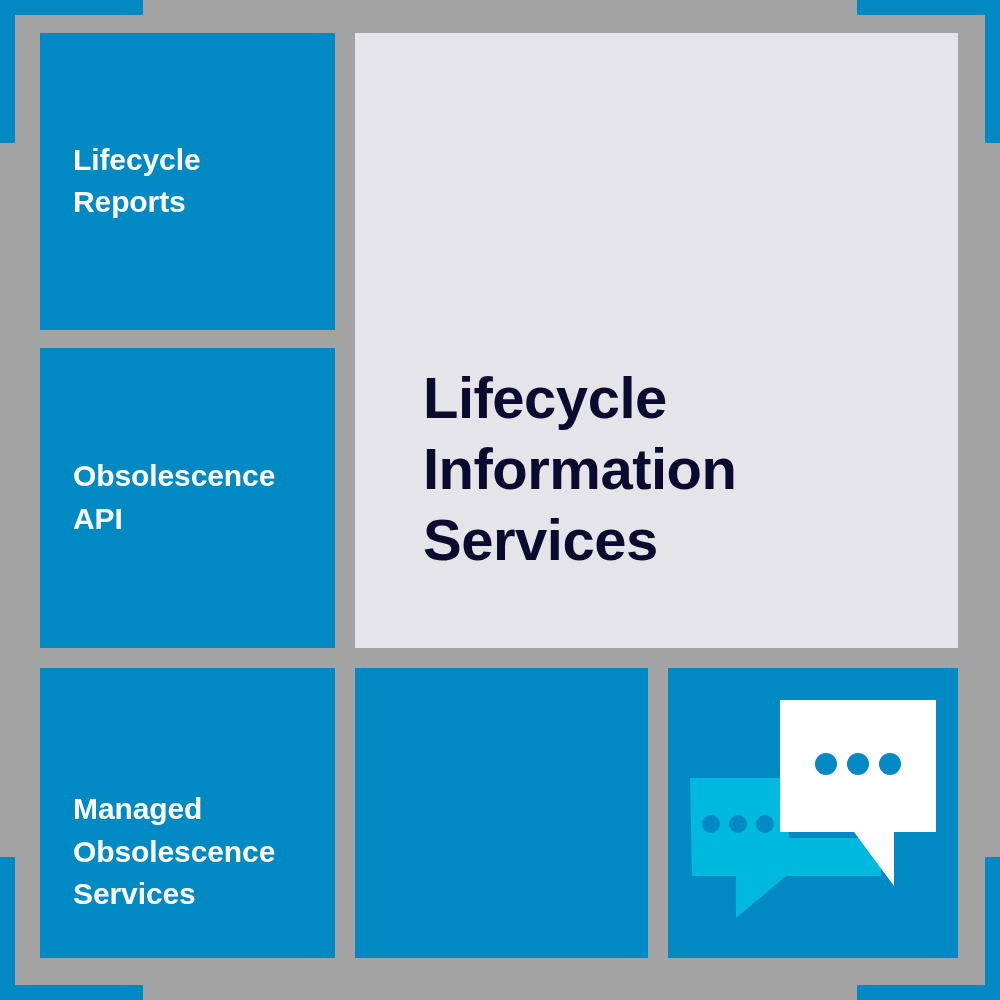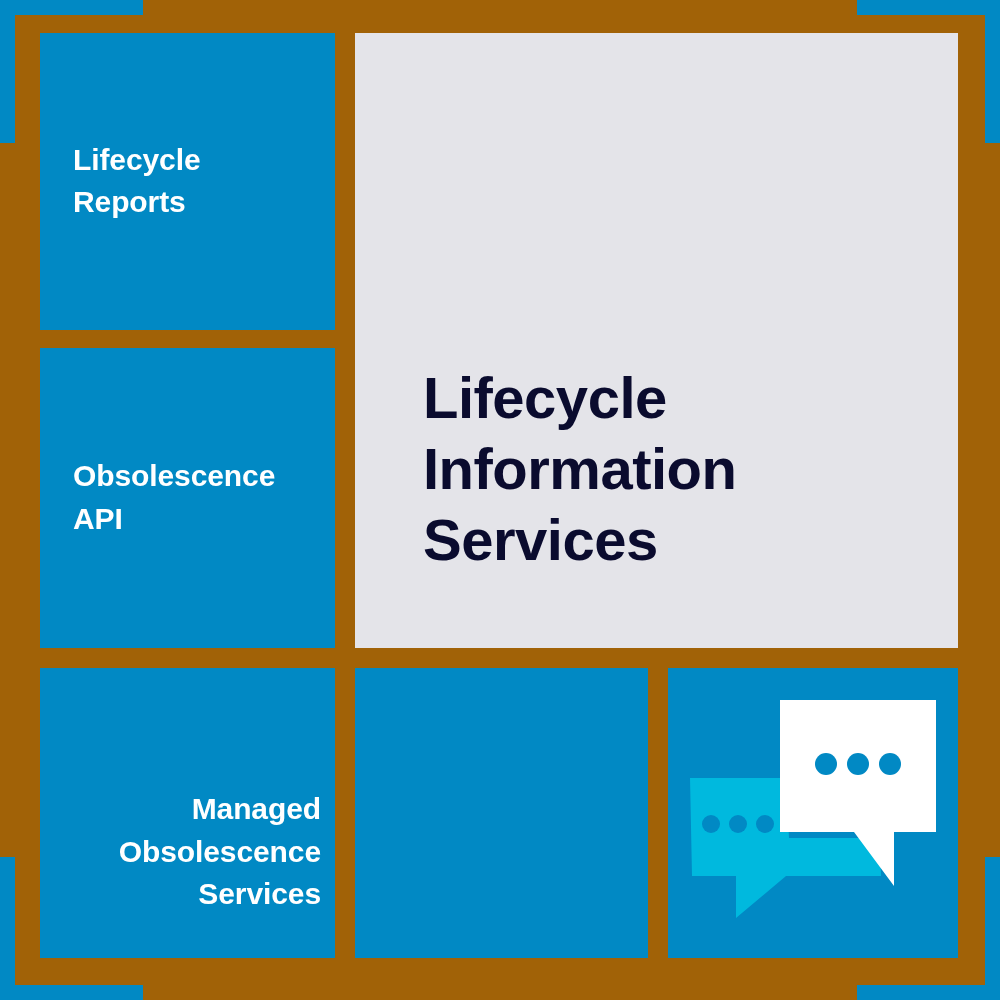--- a/index.html
+++ b/index.html
@@ -8,21 +8,21 @@
     padding: 0;
     background: #000000;
   }
   body {
     font-family: "Liberation Sans", "DejaVu Sans", sans-serif;
   }
   #stage {
     position: relative;
     width: 1000px;
     height: 1000px;
-    background: #a16207;
+    background: #a3a3a3;
     overflow: hidden;
   }
 
   
   .bracket-bar {
     position: absolute;
     background: #0189C4;
   }
 
   
@@ -106,21 +106,21 @@
   <div class="tile" style="left:40px; top:33px; width:295px; height:297px;">
     <div class="tile-label label-mid">Lifecycle
 Reports</div>
   </div>
 
   <div class="tile" style="left:40px; top:348px; width:295px; height:300px;">
     <div class="tile-label label-mid">Obsolescence
 API</div>
   </div>
 
-  <div class="tile" style="left:40px; top:668px; width:295px; height:290px;text-align:right;">
+  <div class="tile" style="left:40px; top:668px; width:295px; height:290px;">
     <div class="tile-label" style="top:120px;">Managed
 Obsolescence
 Services</div>
   </div>
 
   <div id="hero-panel">
     <div id="hero-title">Lifecycle
 Information
 Services</div>
   </div>

